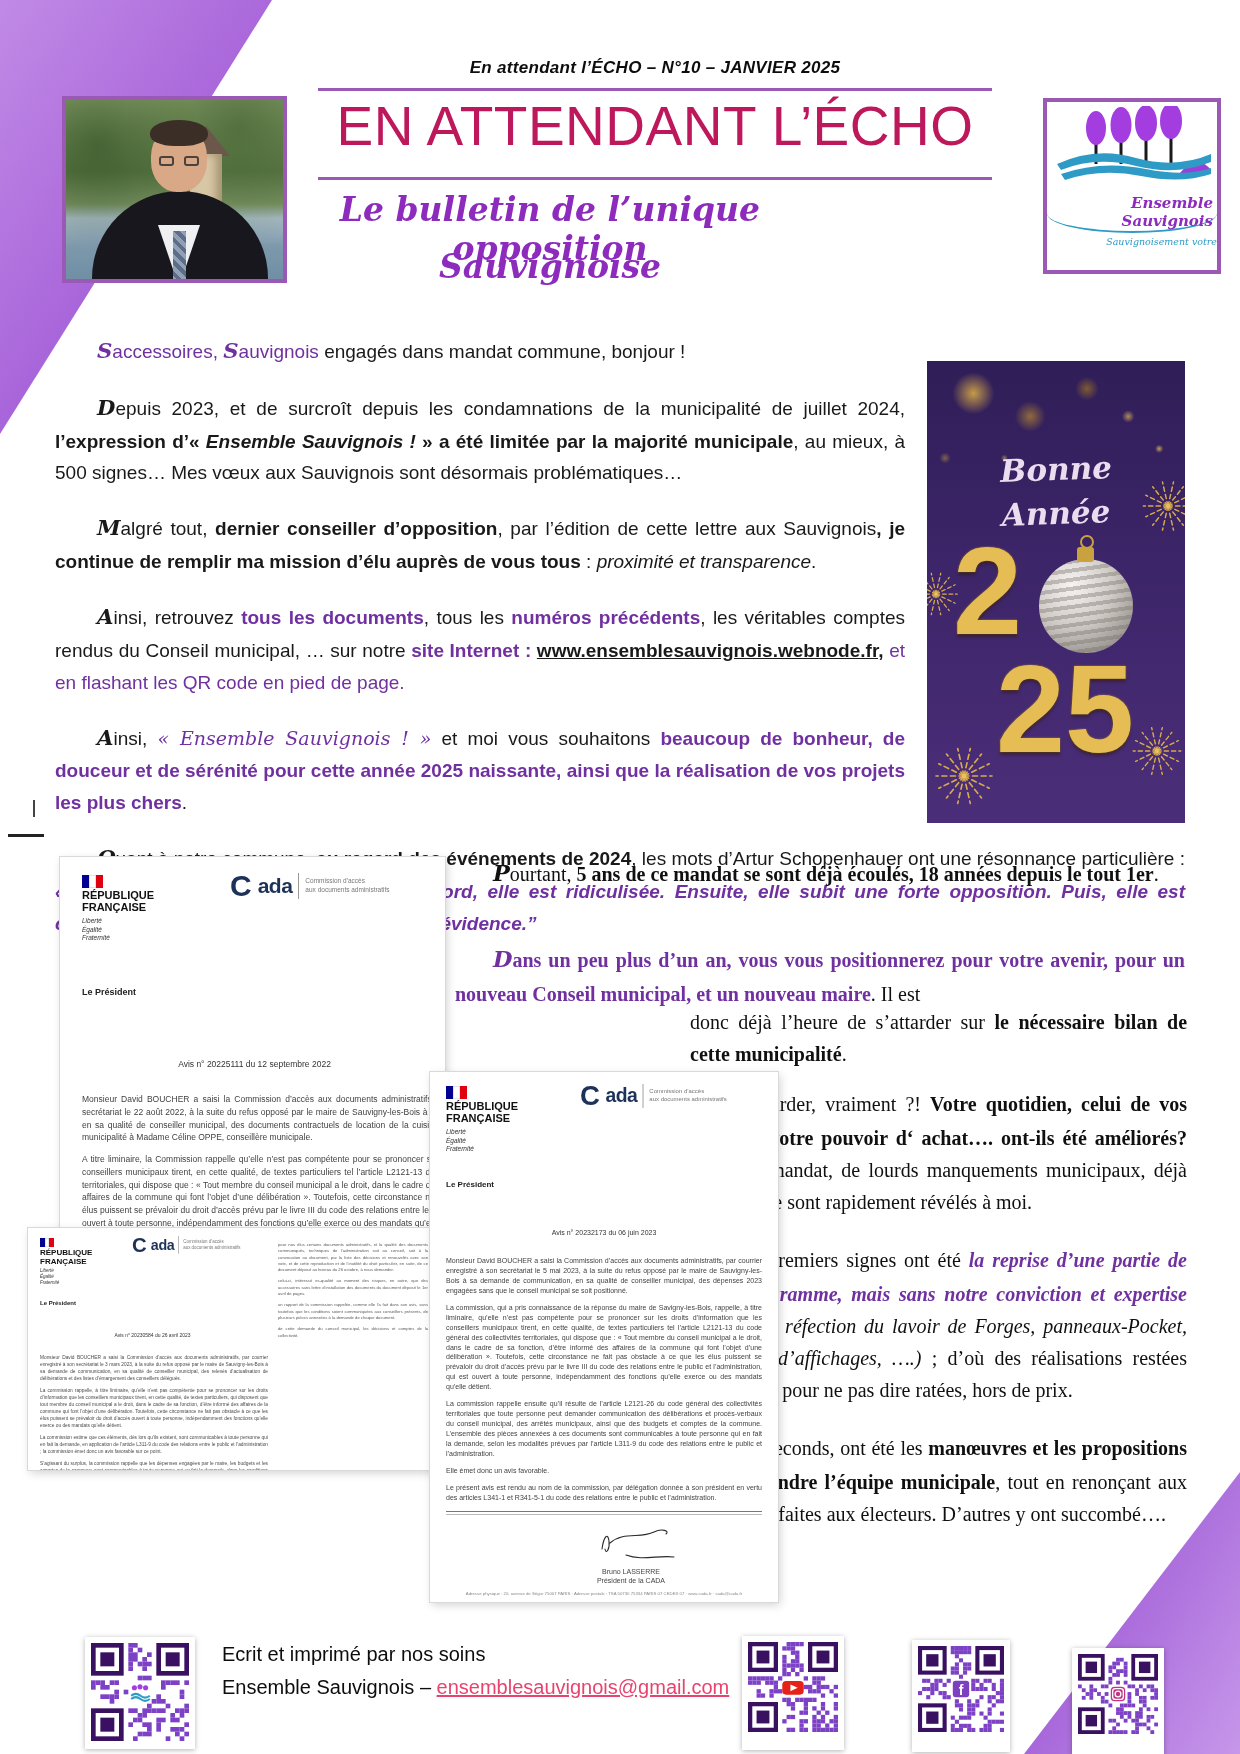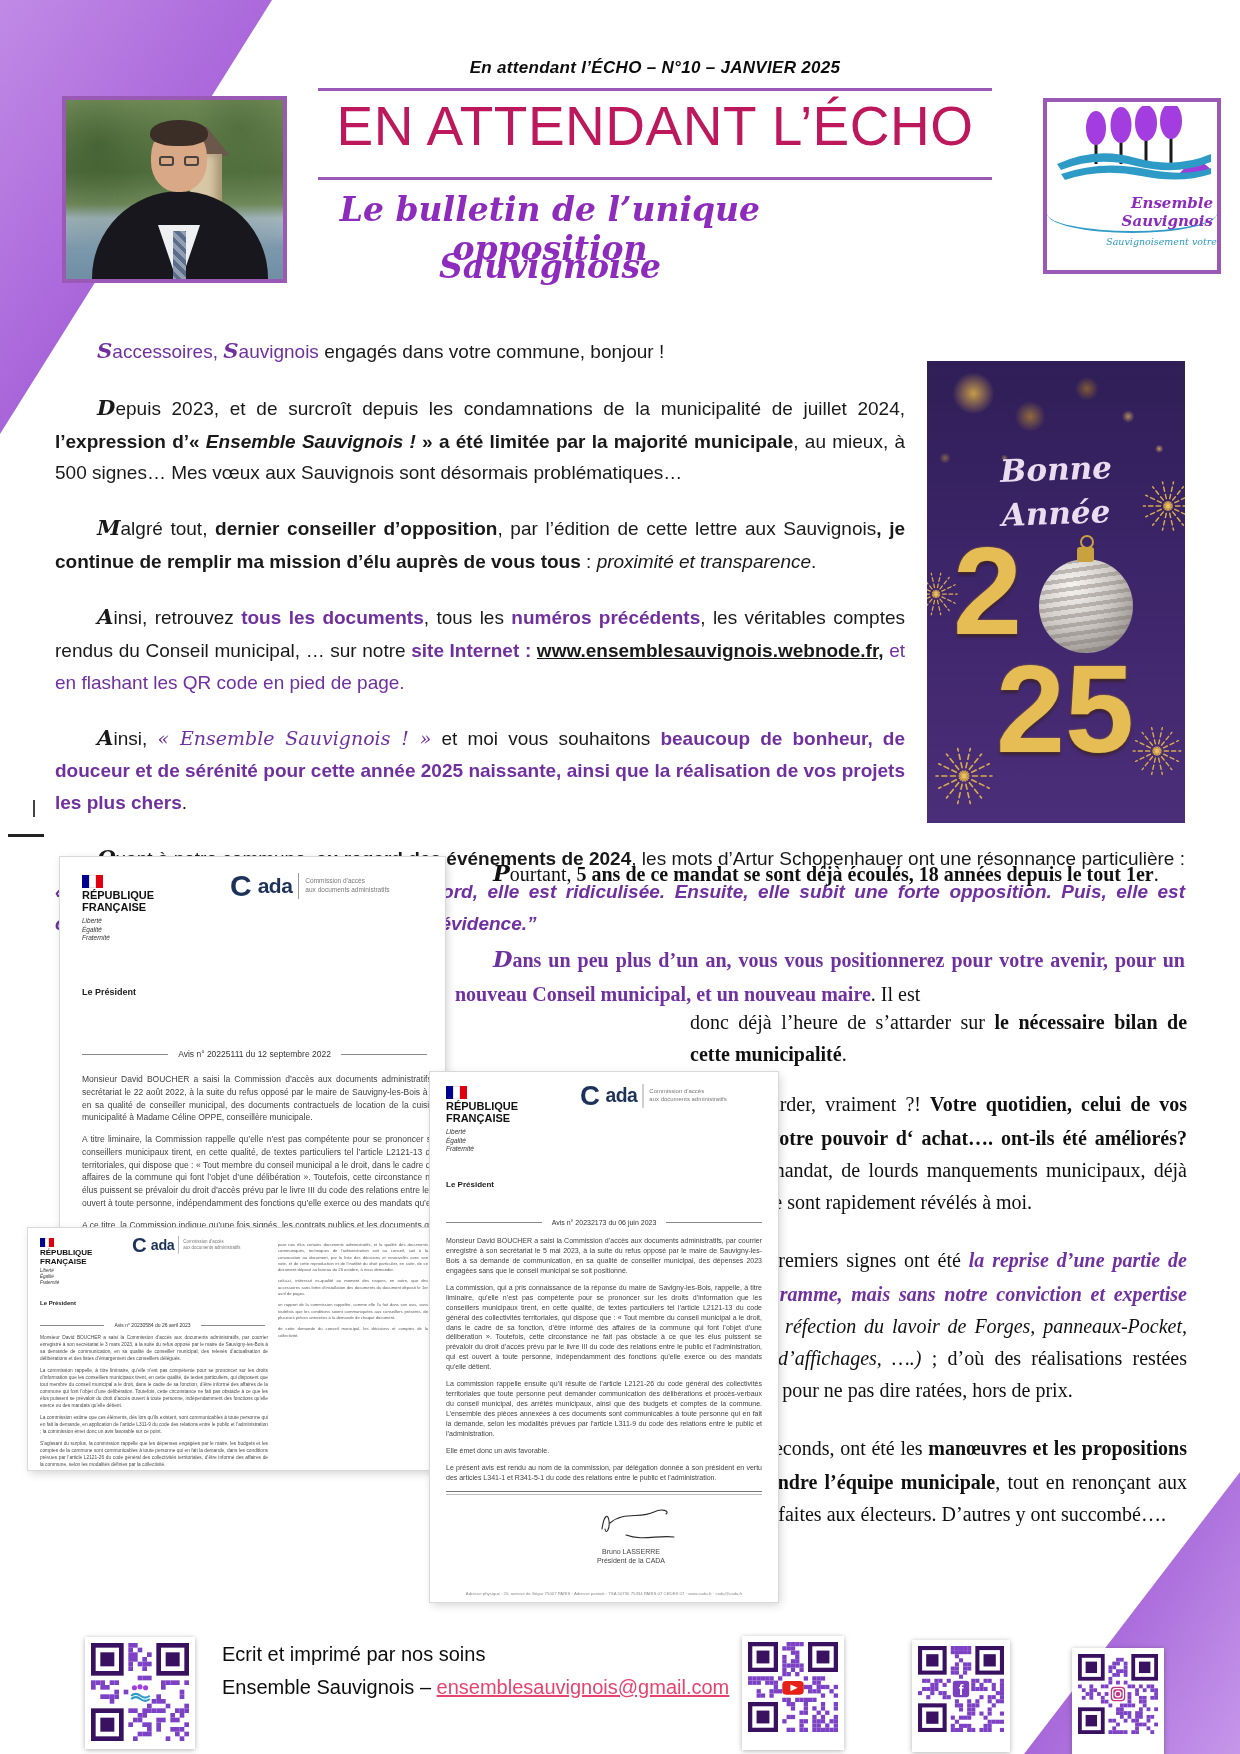--- a/index.html
+++ b/index.html
@@ -105,21 +105,21 @@
   .rf-name{font-weight:700;font-size:11px;line-height:1.08;color:#111;}
   .rf-dev{font-style:italic;font-size:6.5px;line-height:1.35;color:#333;margin-top:3px;}
   .rf-dev span{display:block;}
   .cada{display:flex;align-items:center;gap:6px;}
   .cada-C{font-weight:700;font-size:30px;line-height:.8;color:#1c3258;}
   .cada-a{font-weight:700;font-size:21px;color:#1c3258;letter-spacing:-.5px;}
   .cada-div{width:1px;height:26px;background:#9a9a9a;}
   .cada-cap{font-size:6.5px;line-height:1.35;color:#787878;}
   .cada-cap span{display:block;}
   .d-pres{font-weight:700;color:#222;}
-  .avis-row{display:flex;align-items:center;gap:10px;color:#333;}
+  .avis-row{display:flex;align-items:center;gap:10px;color:#333;flex-direction:column;}
   .avis-row i{flex:1;height:1px;background:#8a8a8a;}
   .doc-text p{text-align:justify;margin:0 0 9px 0;color:#3f3f3f;}
   
   .doc1 .inner{position:relative;width:470px;padding:18px 0 0 22px;}
   .doc1 .cada{position:absolute;left:170px;top:16px;}
   .doc1 .d-pres{font-size:9px;margin-top:44px;}
   .doc1 .avis-row{font-size:8.5px;width:345px;margin:52px 0 14px;}
   .doc1 .doc-text p{font-size:8.5px;line-height:1.5;width:470px;}
   
   .doc2 .inner{position:relative;width:316px;padding:14px 16px 0 16px;height:516px;}
@@ -294,21 +294,21 @@
               <line x1="20" y1="20" x2="9.4" y2="6.7"></line>
               <line x1="20" y1="20" x2="16.2" y2="3.4"></line>
               <line x1="20" y1="20" x2="23.8" y2="3.4"></line>
               <line x1="20" y1="20" x2="30.6" y2="6.7"></line>
               <line x1="20" y1="20" x2="35.3" y2="12.6"></line>
             </g>
             <circle cx="20" cy="20" r="1.4" fill="#e8c25c"></circle>
           </svg>
         </span>
     </div>
-    <p><span class="r-ic r-p">S</span><span class="r-p">accessoires, </span><span class="r-ic r-p">S</span><span class="r-p">auvignois </span><span>engagés dans votre commune, bonjour !</span></p>
+    <p><span class="r-ic r-p">S</span><span class="r-p">accessoires, </span><span class="r-ic r-p">S</span><span class="r-p">auvignois </span><span>engagés dans mandat commune, bonjour !</span></p>
     <p><span class="r-ic">D</span><span>epuis 2023, et de surcroît depuis les condamnations de la municipalité de juillet 2024, </span><span class="r-b">l’expression d’« </span><span class="r-bi">Ensemble Sauvignois !</span><span class="r-b"> » a été limitée par la majorité municipale</span><span>, au mieux, à 500 signes…  Mes vœux aux Sauvignois sont désormais problématiques…</span></p>
     <p><span class="r-ic">M</span><span>algré tout, </span><span class="r-b">dernier conseiller d’opposition</span><span>, par l’édition de cette lettre aux Sauvignois</span><span class="r-b">, je continue de remplir ma mission d’élu auprès de vous tous</span><span> : </span><span class="r-i">proximité et transparence</span><span>.</span></p>
     <p><span class="r-ic">A</span><span>insi, retrouvez </span><span class="r-pb">tous les documents</span><span>, tous les </span><span class="r-pb">numéros précédents</span><span>, les véritables comptes rendus du Conseil municipal, … sur notre </span><span class="r-pb">site Internet :</span><span> </span><span class="r-bu">www.ensemblesauvignois.webnode.fr,</span><span class="r-p"> et en flashant les QR code en pied de page.</span></p>
     <p><span class="r-ic">A</span><span>insi, </span><span class="r-pi r-scr">« </span><span class="r-pi r-scr">Ensemble Sauvignois !</span><span class="r-pi r-scr"> »</span><span> et moi vous souhaitons </span><span class="r-pb">beaucoup de bonheur, de douceur et de sérénité pour cette année 2025 naissante, ainsi que la réalisation de vos projets les plus chers</span><span>.</span></p>
     <p><span class="r-ic">Q</span><span>uant à notre commune, </span><span class="r-b">au regard des événements de 2024</span><span>, les mots d’Artur Schopenhauer ont une résonnance particulière : </span><span class="r-pbi">« Toute vérité franchit trois étapes. D’abord, elle est ridiculisée. Ensuite, elle subit une forte opposition. Puis, elle est considérée comme ayant toujours été une évidence.”</span></p>
   </div>
 
   <span class="m-bar"></span>
   <span class="m-dash"></span>
 

